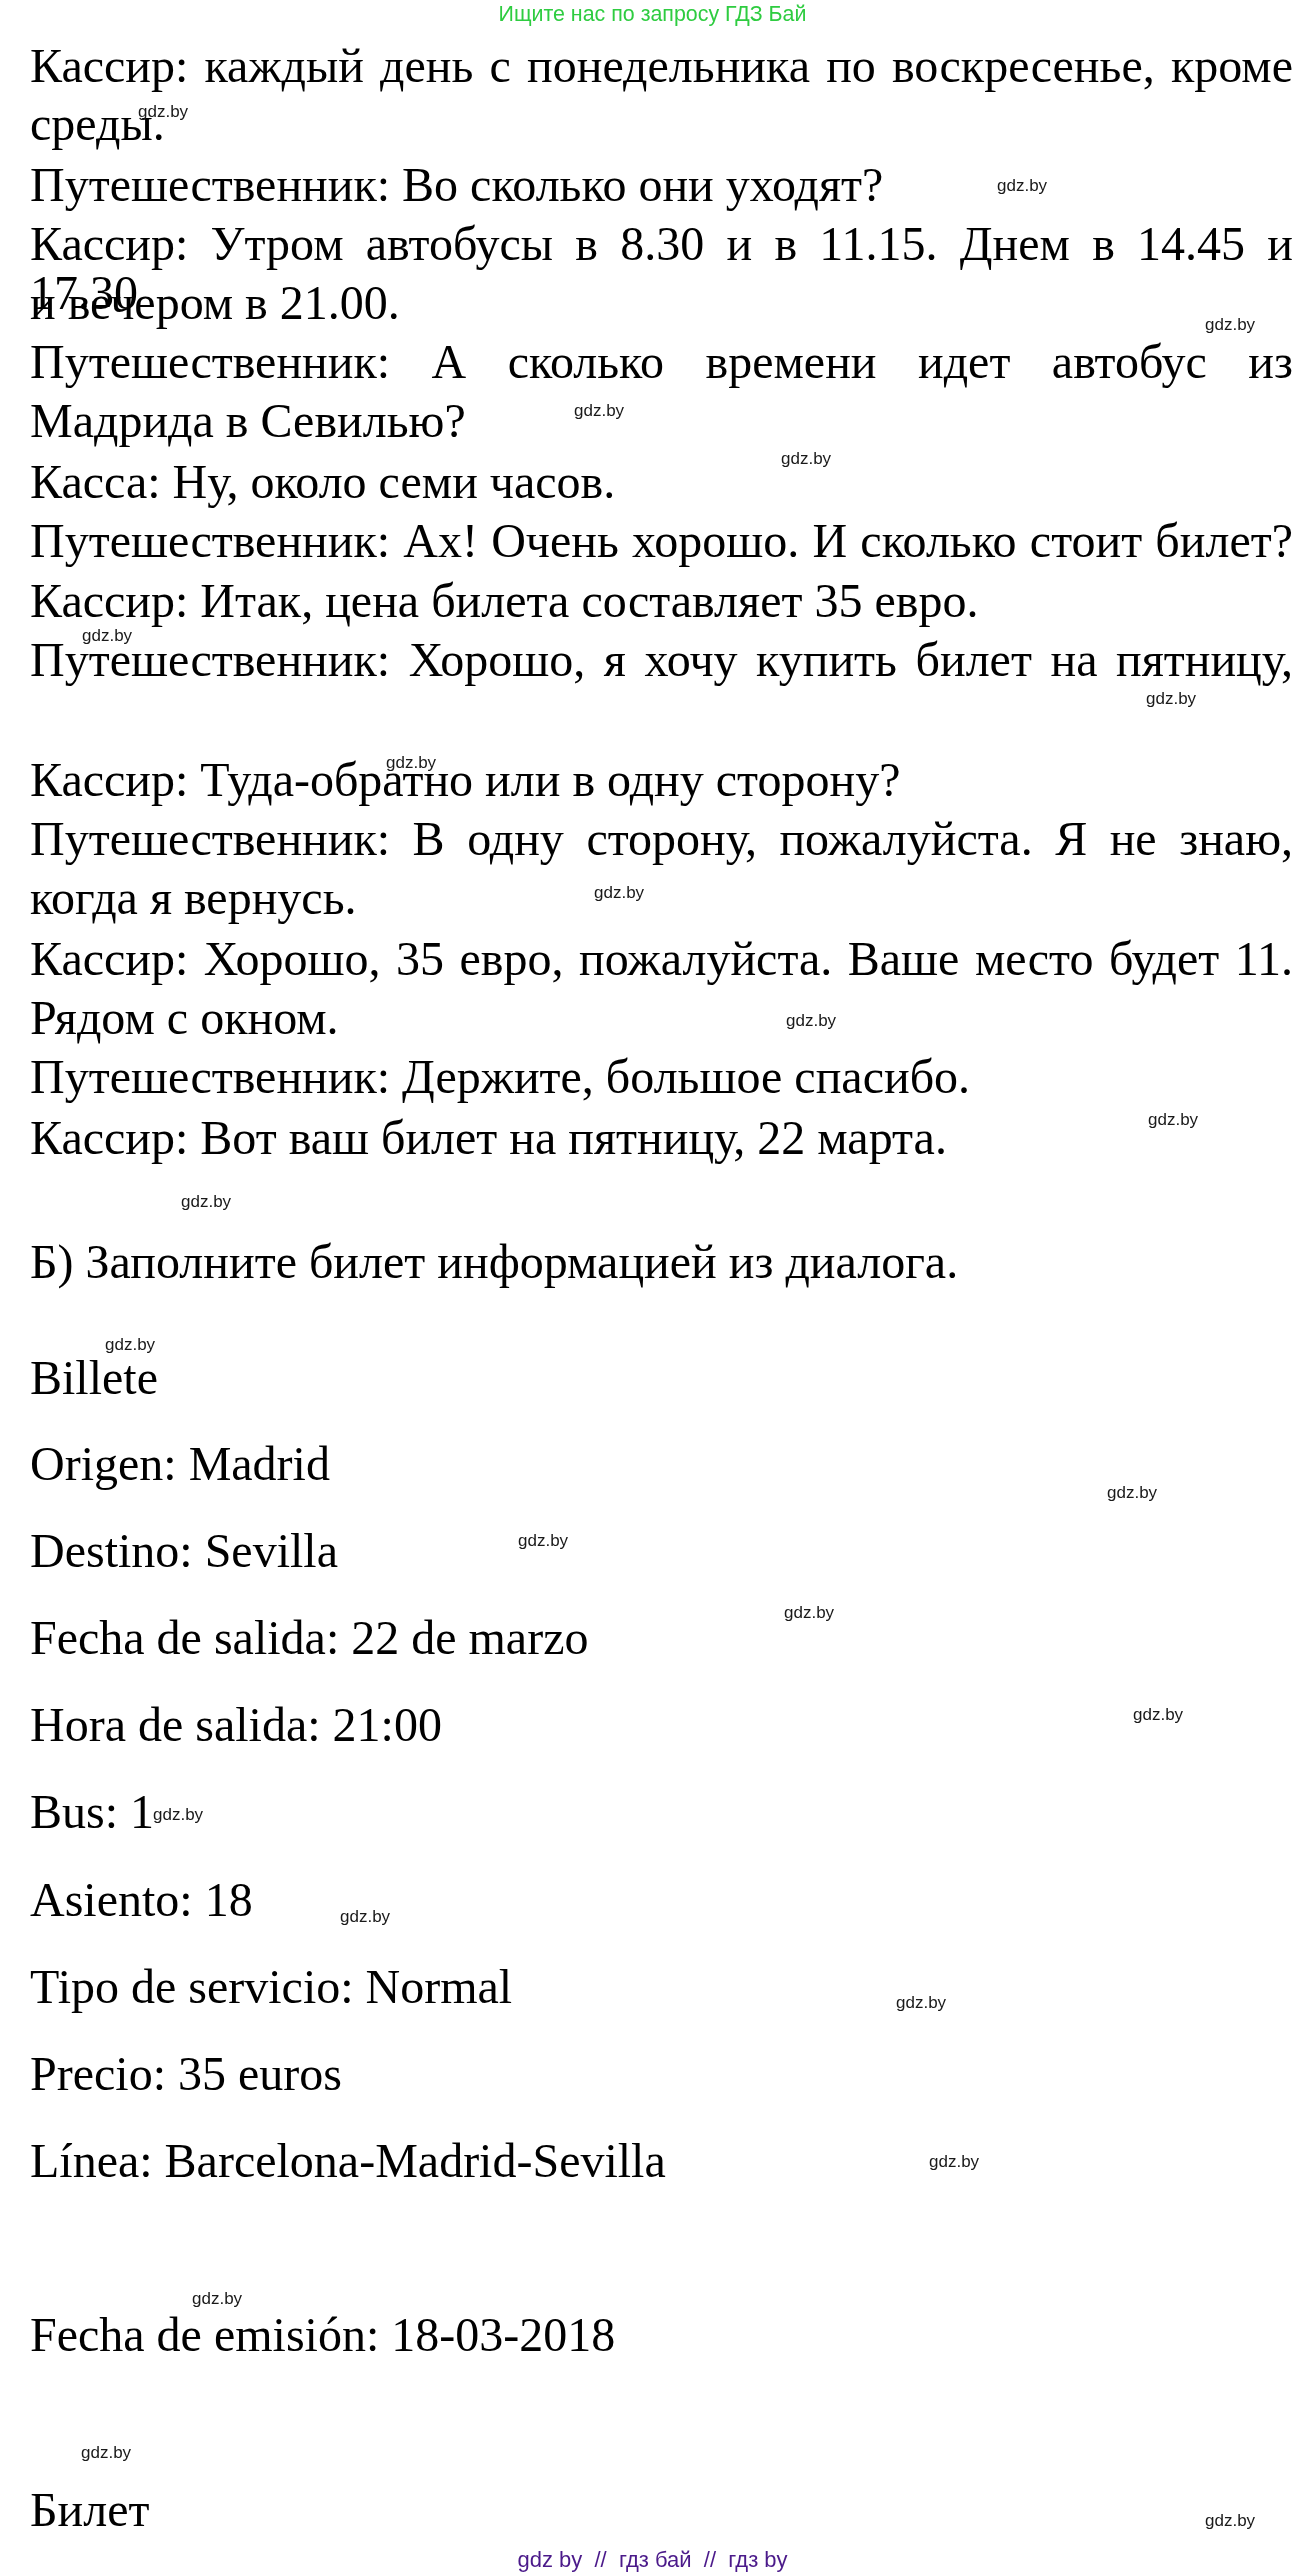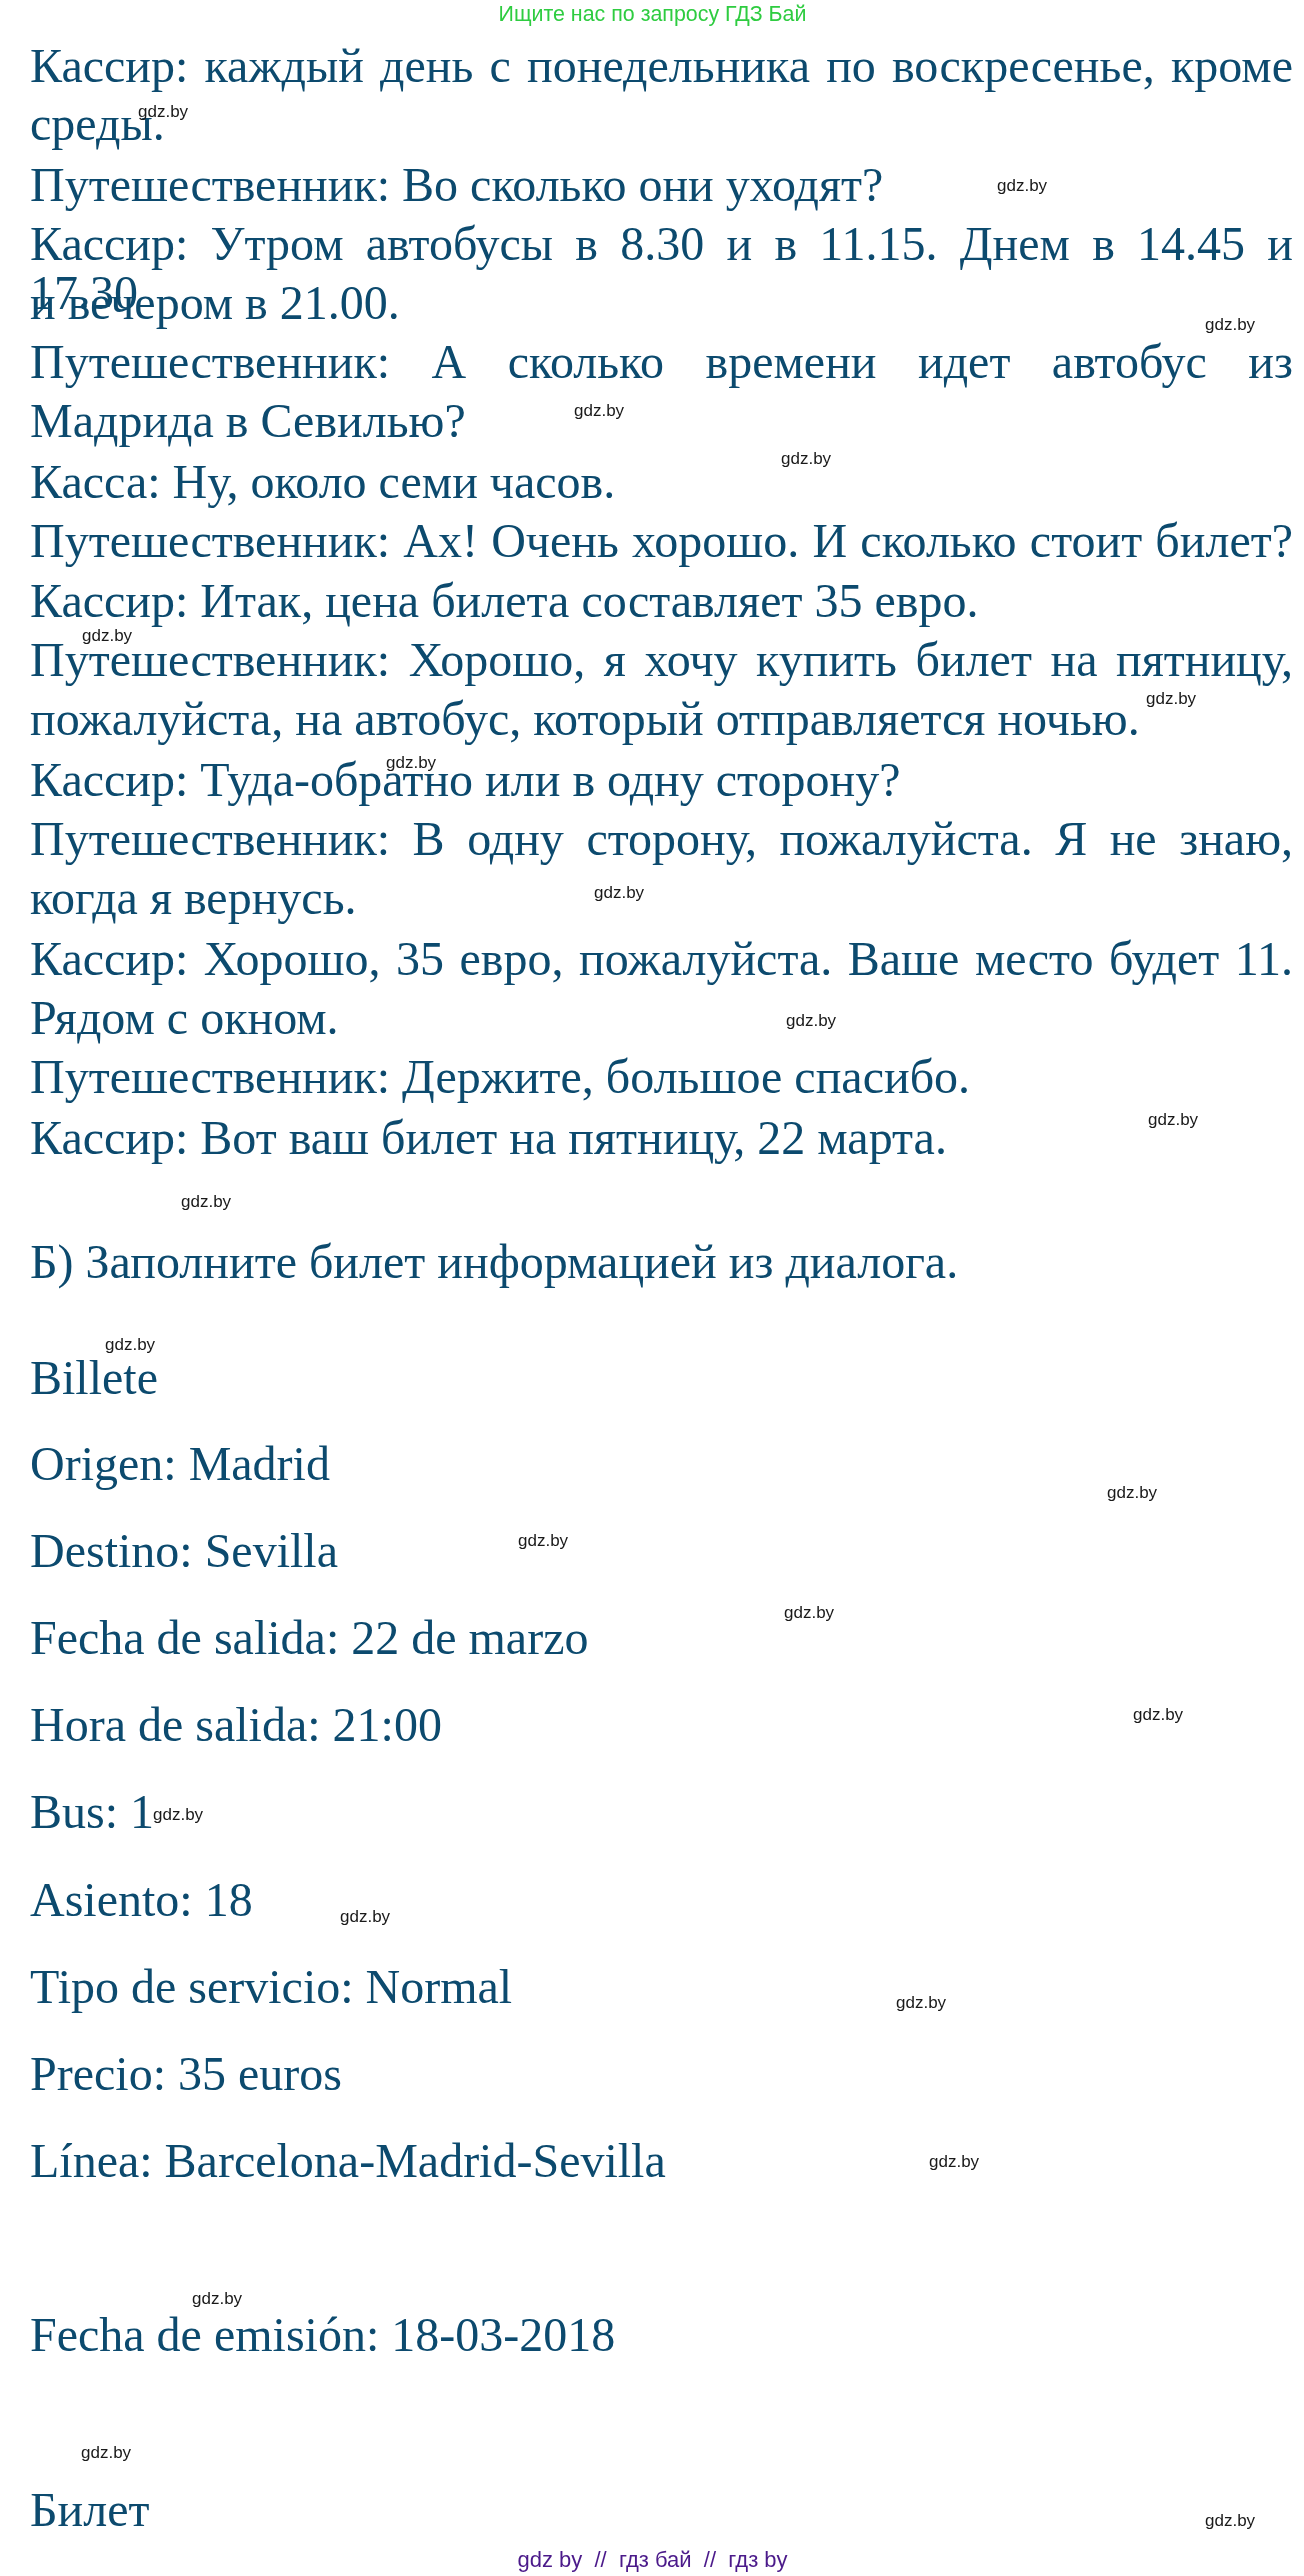--- a/index.html
+++ b/index.html
@@ -11,21 +11,21 @@
     color: #2ecc40;
   }
   .footer-banner {
     position: absolute; left: 0; top: 2547px; width: 1305px; text-align: center;
     font-family: "Liberation Sans", sans-serif; font-size: 22px; line-height: 26px;
     color: #4b1a8a; white-space: pre;
   }
   .line {
     position: absolute; left: 30px;
     font-family: "Liberation Serif", serif; font-size: 48px; line-height: 49px;
-    color: #0c4a6e; white-space: nowrap;
+    color: #000000; white-space: nowrap;
   }
   .justify {
     width: 1263px; text-align: justify; text-align-last: justify; white-space: normal;
   }
   .bold { font-weight: normal; }
   .wm {
     position: absolute; font-family: "Liberation Sans", sans-serif; font-size: 17px;
     line-height: 25px; color: #1a1a1a; white-space: nowrap;
   }
 </style>
@@ -40,21 +40,20 @@
   <div class="line" style="top:99px">среды.</div>
   <div class="line" style="top:160px">Путешественник: Во сколько они уходят?</div>
   <div class="line justify" style="top:219px">Кассир: Утром автобусы в 8.30 и в 11.15. Днем в 14.45 и 17.30</div>
   <div class="line" style="top:278px">и вечером в 21.00.</div>
   <div class="line justify" style="top:337px">Путешественник: А сколько времени идет автобус из</div>
   <div class="line" style="top:396px">Мадрида в Севилью?</div>
   <div class="line" style="top:457px">Касса: Ну, около семи часов.</div>
   <div class="line justify" style="top:516px">Путешественник: Ах! Очень хорошо. И сколько стоит билет?</div>
   <div class="line" style="top:576px">Кассир: Итак, цена билета составляет 35 евро.</div>
   <div class="line justify" style="top:635px">Путешественник: Хорошо, я хочу купить билет на пятницу,</div>
-  <div class="line" style="top:694px">пожалуйста, на автобус, который отправляется ночью.</div>
   <div class="line" style="top:755px">Кассир: Туда-обратно или в одну сторону?</div>
   <div class="line justify" style="top:814px">Путешественник: В одну сторону, пожалуйста. Я не знаю,</div>
   <div class="line" style="top:873px">когда я вернусь.</div>
   <div class="line justify" style="top:934px">Кассир: Хорошо, 35 евро, пожалуйста. Ваше место будет 11.</div>
   <div class="line" style="top:1052px">Путешественник: Держите, большое спасибо.</div>
   <div class="line" style="top:993px">Рядом с окном.</div>
   <div class="line" style="top:1113px">Кассир: Вот ваш билет на пятницу, 22 марта.</div>
 
   <div class="line bold" style="top:1237px">Б) Заполните билет информацией из диалога.</div>
 

